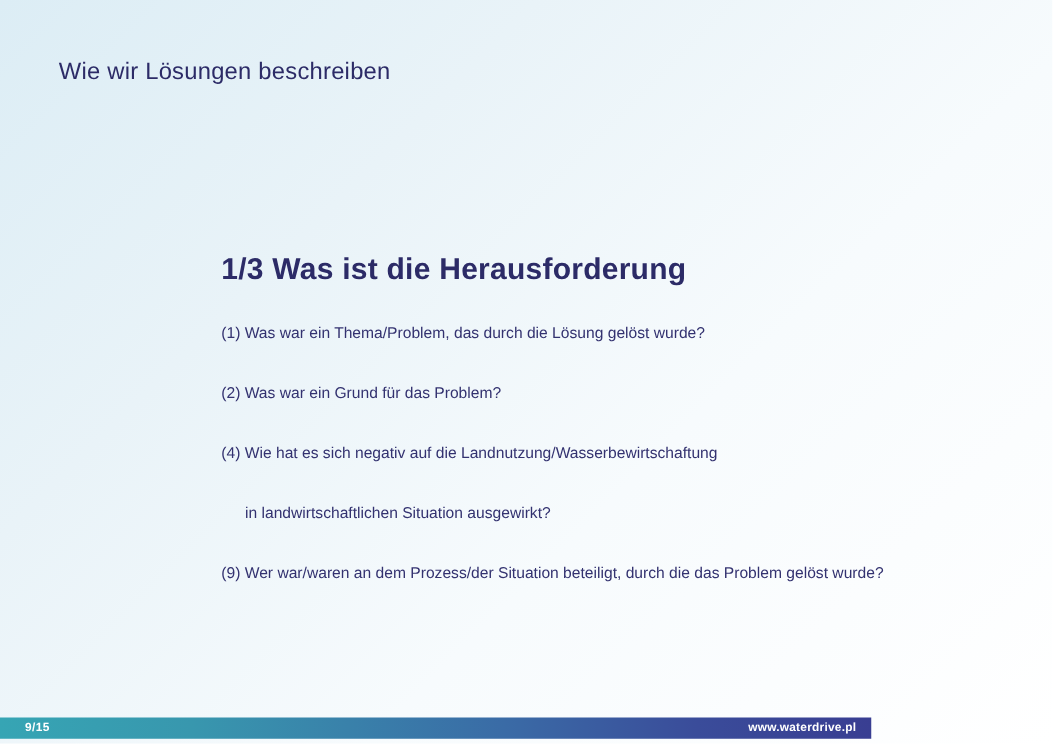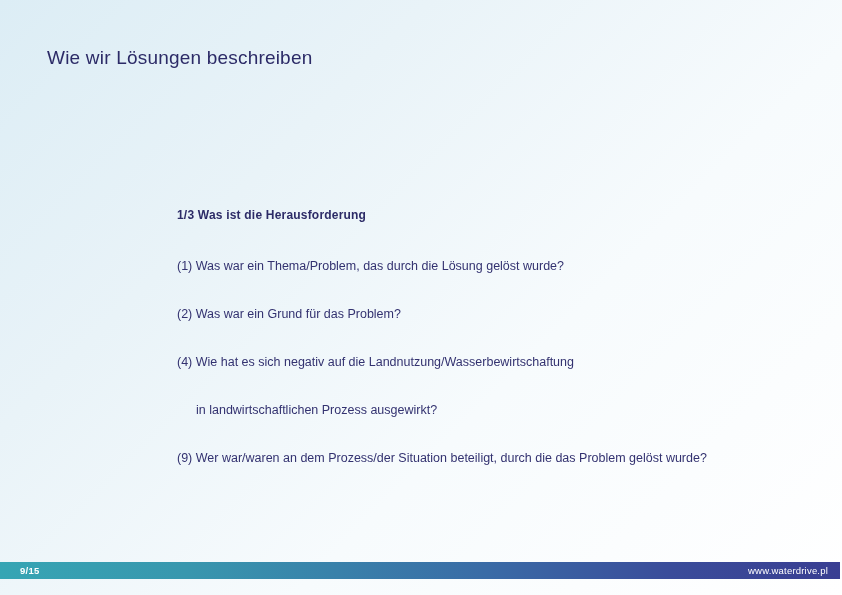--- a/index.html
+++ b/index.html
@@ -26,78 +26,78 @@
     letter-spacing: 0.2px;
   }
   .content {
     position: absolute;
     left: 177px;
     top: 203px;
     width: 640px;
   }
   .section-heading {
     margin: 0 0 24px 0;
-    font-size: 12px;
+    font-size: 24px;
     line-height: 25px;
     font-weight: bold;
     color: #2c2b67;
     letter-spacing: 0.2px;
   }
   .question-line {
     font-size: 12.5px;
     line-height: 28px;
     color: #333270;
     white-space: nowrap;
     margin-top: 20px;
   }
   .question-line.indented {
     padding-left: 19px;
   }
   .footer-bar {
     position: absolute;
     left: 0;
-    bottom: 16px;
-    width: 840px;
+    bottom: 4px;
+    width: 697px;
     height: 17px;
     background: linear-gradient(to right, #36a5b4 0%, #3897ae 22%, #3a6ba6 58%, #3a4c9a 80%, #393e92 100%);
     display: flex;
     align-items: center;
     justify-content: space-between;
     box-sizing: border-box;
     padding-left: 20px;
     padding-right: 12px;
   }
   .page-number {
     color: #ffffff;
     font-size: 9.5px;
     font-weight: bold;
     letter-spacing: 0.3px;
   }
   .website-link {
     color: #ffffff;
     font-size: 9.5px;
-    font-weight: normal;
+    font-weight: bold;
     letter-spacing: 0.2px;
     text-decoration: none;
   }
 </style>
 </head>
 <body>
 
 <div class="slide">
 
   <div class="slide-title">Wie wir Lösungen beschreiben</div>
 
   <div class="content">
     <h2 class="section-heading">1/3 Was ist die Herausforderung</h2>
 
     <div class="question-line">(1) Was war ein Thema/Problem, das durch die Lösung gelöst wurde?</div>
     <div class="question-line">(2) Was war ein Grund für das Problem?</div>
     <div class="question-line">(4) Wie hat es sich negativ auf die Landnutzung/Wasserbewirtschaftung</div>
-    <div class="question-line indented">in landwirtschaftlichen Prozess ausgewirkt?</div>
+    <div class="question-line indented">in landwirtschaftlichen Situation ausgewirkt?</div>
     <div class="question-line">(9) Wer war/waren an dem Prozess/der Situation beteiligt, durch die das Problem gelöst wurde?</div>
   </div>
 
   <div class="footer-bar">
     <span class="page-number">9/15</span>
     <span class="website-link">www.waterdrive.pl</span>
   </div>
 
 </div>
 

